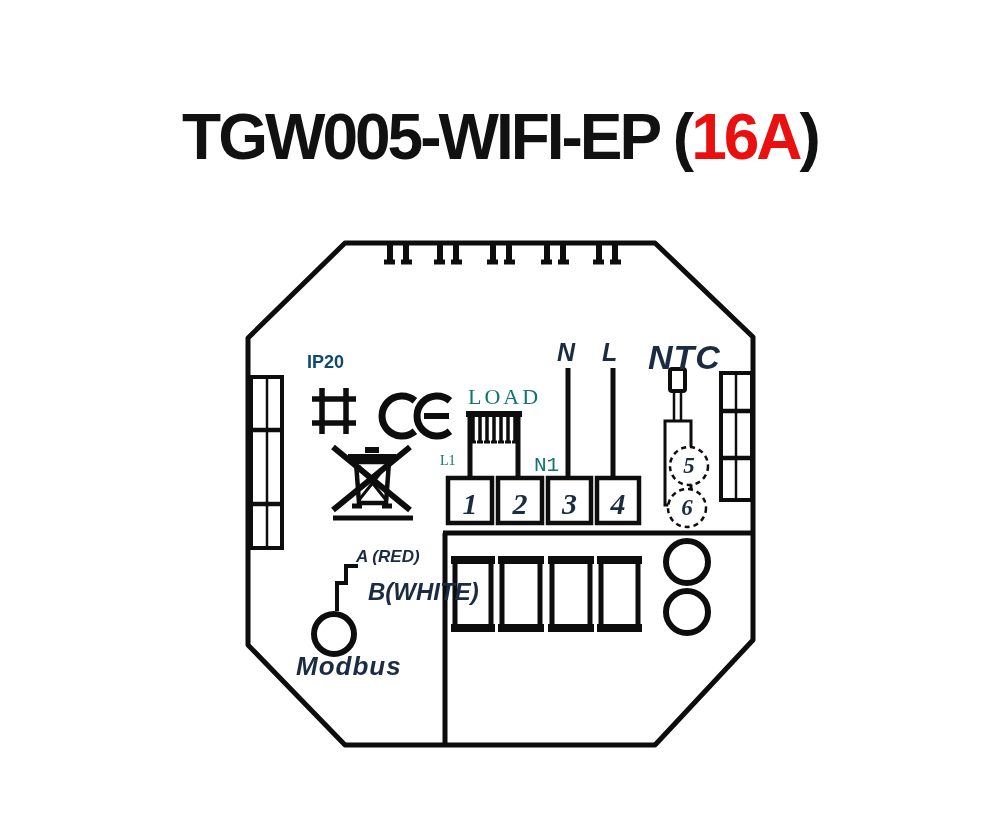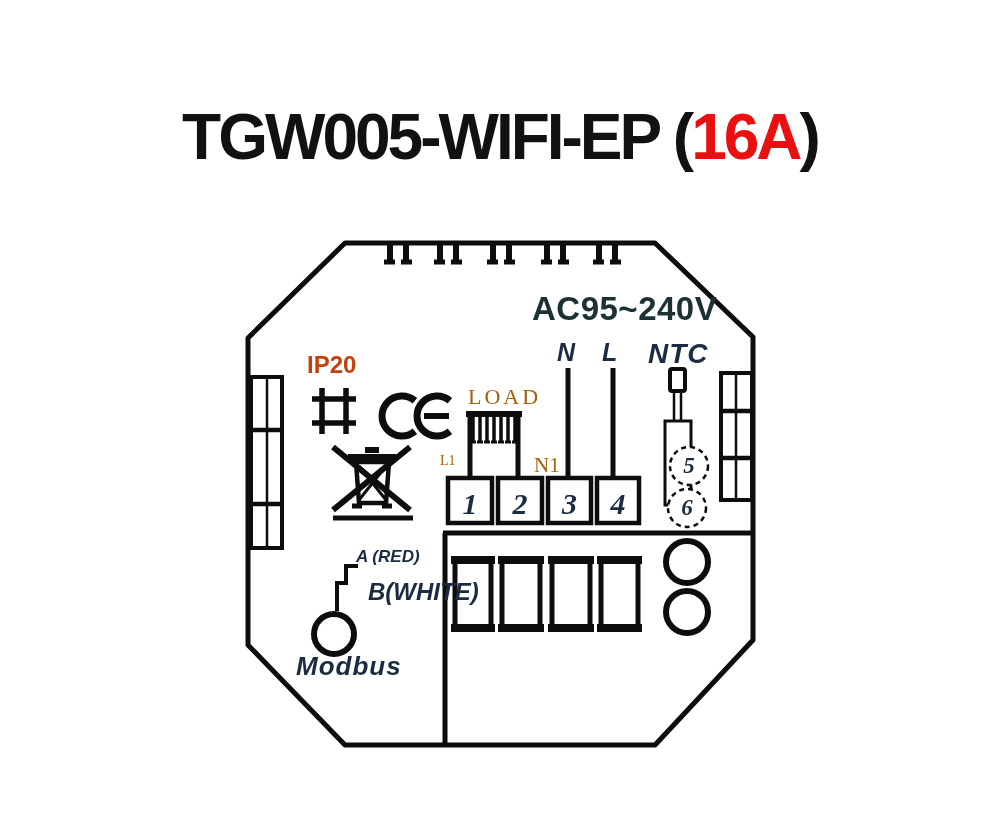--- a/index.html
+++ b/index.html
@@ -9,22 +9,22 @@
   .title{position:absolute;top:62px;left:0;width:100%;text-align:center;
          font-weight:700;font-size:64px;letter-spacing:-3px;color:#111111;
          line-height:1;white-space:nowrap;}
   .title .red{color:#ea1010;}
 
   svg.diagram{position:absolute;left:0;top:0;}
 
   .lbl{position:absolute;white-space:nowrap;line-height:1;}
   .navy{color:#1b2c42;font-weight:700;font-style:italic;}
   .power{color:#1c3133;font-weight:700;font-size:33px;letter-spacing:.5px;}
-  .ip{color:#c2410c;font-weight:700;font-size:24px;}
-  .serifblue{font-family:"Liberation Serif",serif;color:#a16207;}
+  .ip{color:#0c4a6e;font-weight:700;font-size:18px;}
+  .serifblue{font-family:"Liberation Serif",serif;color:#0f766e;}
   .num{font-family:"Liberation Serif",serif;font-weight:700;font-style:italic;
        color:#1b2c42;text-align:center;}
 </style>
 </head>
 <body>
 
 <div class="canvas">
 
   <h1 class="title"><span>TGW005-WIFI-EP (</span><span class="red">16A</span><span>)</span></h1>
 
@@ -127,30 +127,29 @@
         </g>
       </g>
       <circle cx="687" cy="562" r="21" stroke-width="6" fill="#ffffff"></circle>
       <circle cx="687" cy="612" r="21" stroke-width="6" fill="#ffffff"></circle>
     </g>
 
     <path d="M337,611 V583 H346 V566 H358" stroke="#0d0d0d" stroke-width="4"></path>
     <circle cx="334" cy="634" r="20" stroke="#0d0d0d" stroke-width="6" fill="#ffffff"></circle>
   </svg>
 
-  <span class="lbl power" style="left:532px;top:292px;">AC95~240V</span>
   <span class="lbl ip" style="left:307px;top:353px;">IP20</span>
 
   <span class="lbl serifblue" style="left:468px;top:386px;font-size:22px;letter-spacing:3px;">LOAD</span>
   <span class="lbl serifblue" style="left:440px;top:454px;font-size:14px;">L1</span>
-  <span class="lbl serifblue" style="left:534px;top:455px;font-size:21px;">N1</span>
+  <span class="lbl serifblue" style="left:534px;top:455px;font-size:21px;font-family:Liberation Mono, monospace;">N1</span>
 
   <span class="lbl navy" style="left:557px;top:340px;font-size:25px;">N</span>
   <span class="lbl navy" style="left:602px;top:340px;font-size:25px;">L</span>
-  <span class="lbl navy" style="left:648px;top:340px;font-size:28px;letter-spacing:1px;">NTC</span>
+  <span class="lbl navy" style="left:648px;top:340px;font-size:34px;letter-spacing:1px;">NTC</span>
 
   <span class="lbl num" style="left:448px;top:489px;width:44px;font-size:30px;">1</span>
   <span class="lbl num" style="left:498px;top:489px;width:44px;font-size:30px;">2</span>
   <span class="lbl num" style="left:548px;top:489px;width:43px;font-size:30px;">3</span>
   <span class="lbl num" style="left:597px;top:489px;width:42px;font-size:30px;">4</span>
 
   <span class="lbl num" style="left:670px;top:454px;width:38px;font-size:23px;">5</span>
   <span class="lbl num" style="left:668px;top:496px;width:38px;font-size:23px;">6</span>
 
   <span class="lbl navy" style="left:356px;top:548px;font-size:17px;">A (RED)</span>

